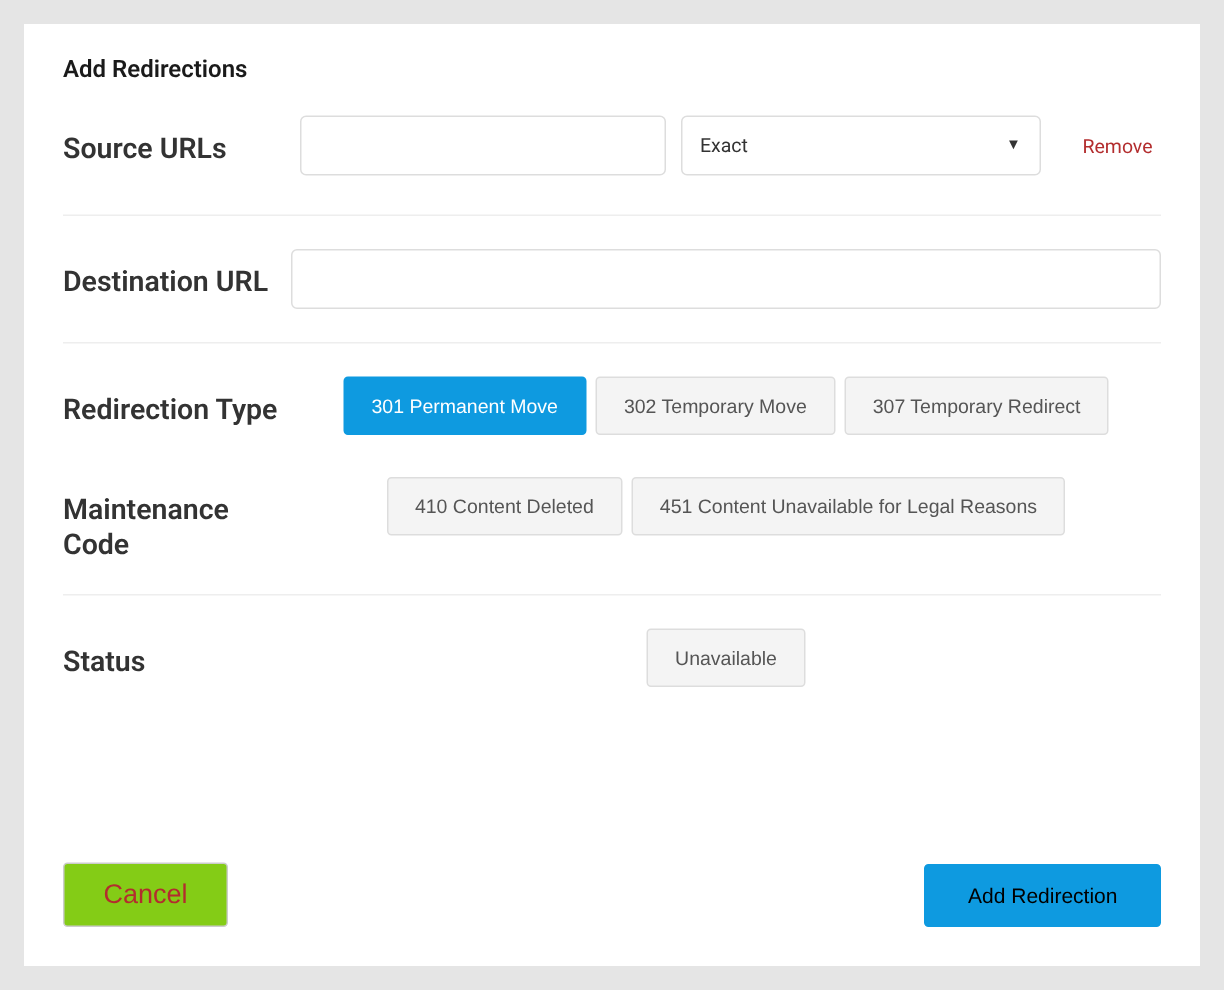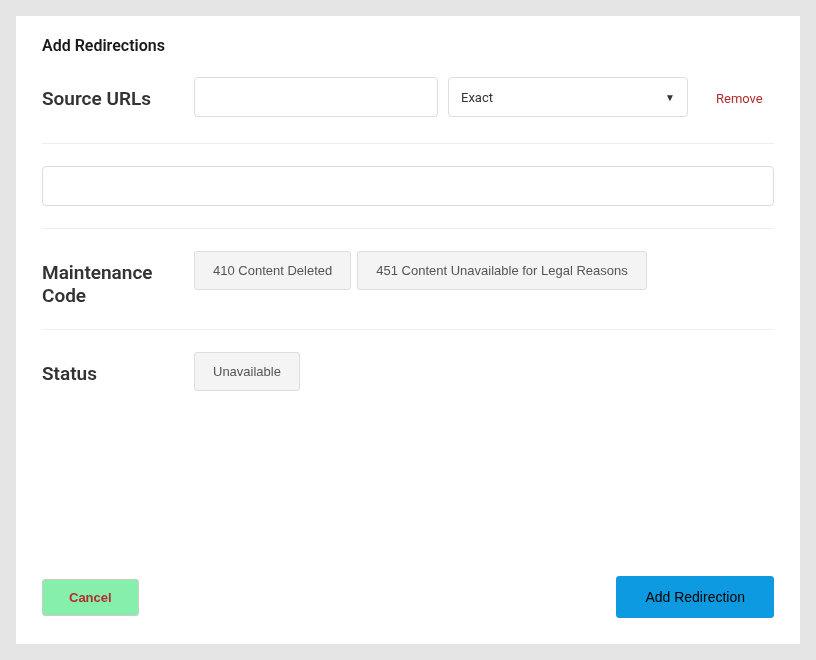--- a/index.html
+++ b/index.html
@@ -52,21 +52,21 @@
       width: 152px;
       flex-shrink: 0;
       font-size: 19px;
       color: #333;
       font-weight: 600;
       padding-top: 10px;
     }
     .input-col {
       flex: 1;
       display: flex;
-      flex-direction: row;
+      flex-direction: column;
       gap: 14px;
       align-items: center;
     }
     .source-row {
       display: flex;
       align-items: center;
       gap: 10px;
     }
     .text-input {
       height: 40px;
@@ -148,27 +148,26 @@
       margin-bottom: 0;
     }
     .footer {
       display: flex;
       justify-content: space-between;
       align-items: center;
       padding: 26px;
     }
     .cancel-btn {
       border: 1px solid #ccc;
-      background: #86efac;
+      background: #84cc16;
       color: #b32d2e;
-      font-size: 13px;
+      font-size: 18px;
       padding: 10px 26px;
       border-radius: 3px;
       cursor: pointer;
-      font-weight: bold;
     }
     .primary-btn {
       background: #0e9ae0;
       border: 1px solid #0e9ae0;
       color: #000000;
       font-size: 14px;
       padding: 12px 28px;
       border-radius: 3px;
       cursor: pointer;
     }
@@ -191,27 +190,38 @@
               <span class="select-arrow">▼</span>
             </div>
             <span class="remove-link">Remove</span>
           </div>
         </div>
       </div>
     </div>
 
     <div class="section">
       <div class="form-row">
+        <div class="label-col">Destination URL</div>
         <div class="input-col">
           <input type="text" class="dest-input" value="" style="">
         </div>
       </div>
     </div>
 
     <div class="section type-maint-group">
+      <div class="form-row">
+        <div class="label-col">Redirection Type</div>
+        <div class="input-col">
+          <div class="btn-group">
+            <button class="toggle-btn active">301 Permanent Move</button>
+            <button class="toggle-btn">302 Temporary Move</button>
+            <button class="toggle-btn">307 Temporary Redirect</button>
+          </div>
+        </div>
+      </div>
       <div class="form-row">
         <div class="label-col">Maintenance Code</div>
         <div class="input-col">
           <div class="btn-group">
             <button class="toggle-btn">410 Content Deleted</button>
             <button class="toggle-btn">451 Content Unavailable for Legal Reasons</button>
           </div>
         </div>
       </div>
     </div>

